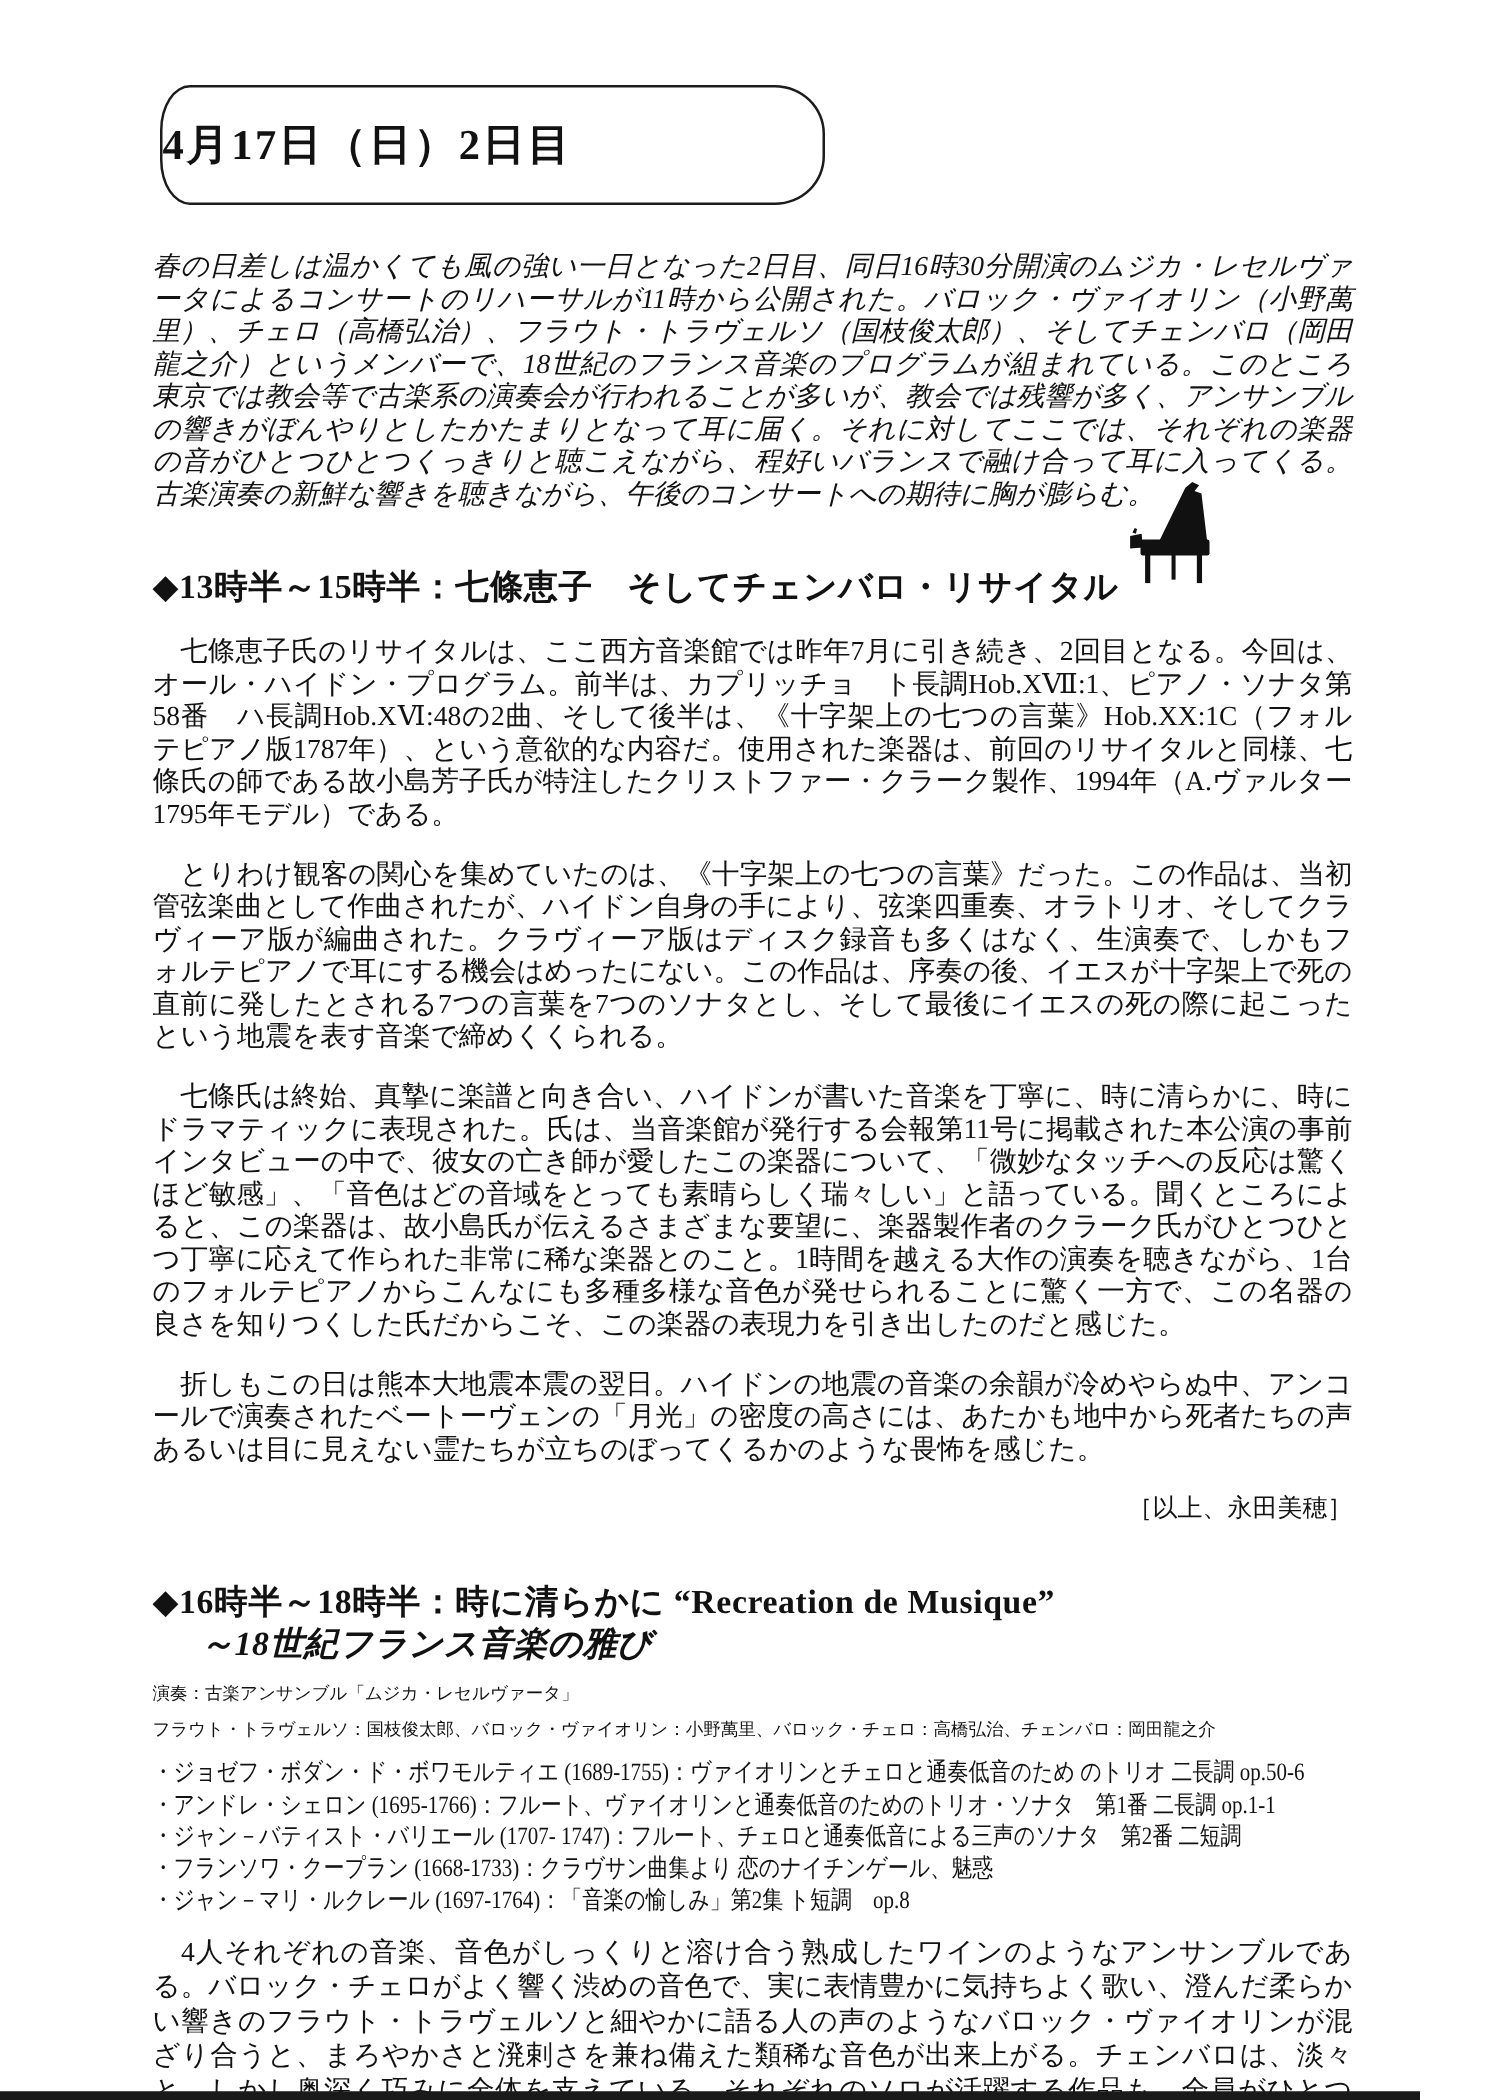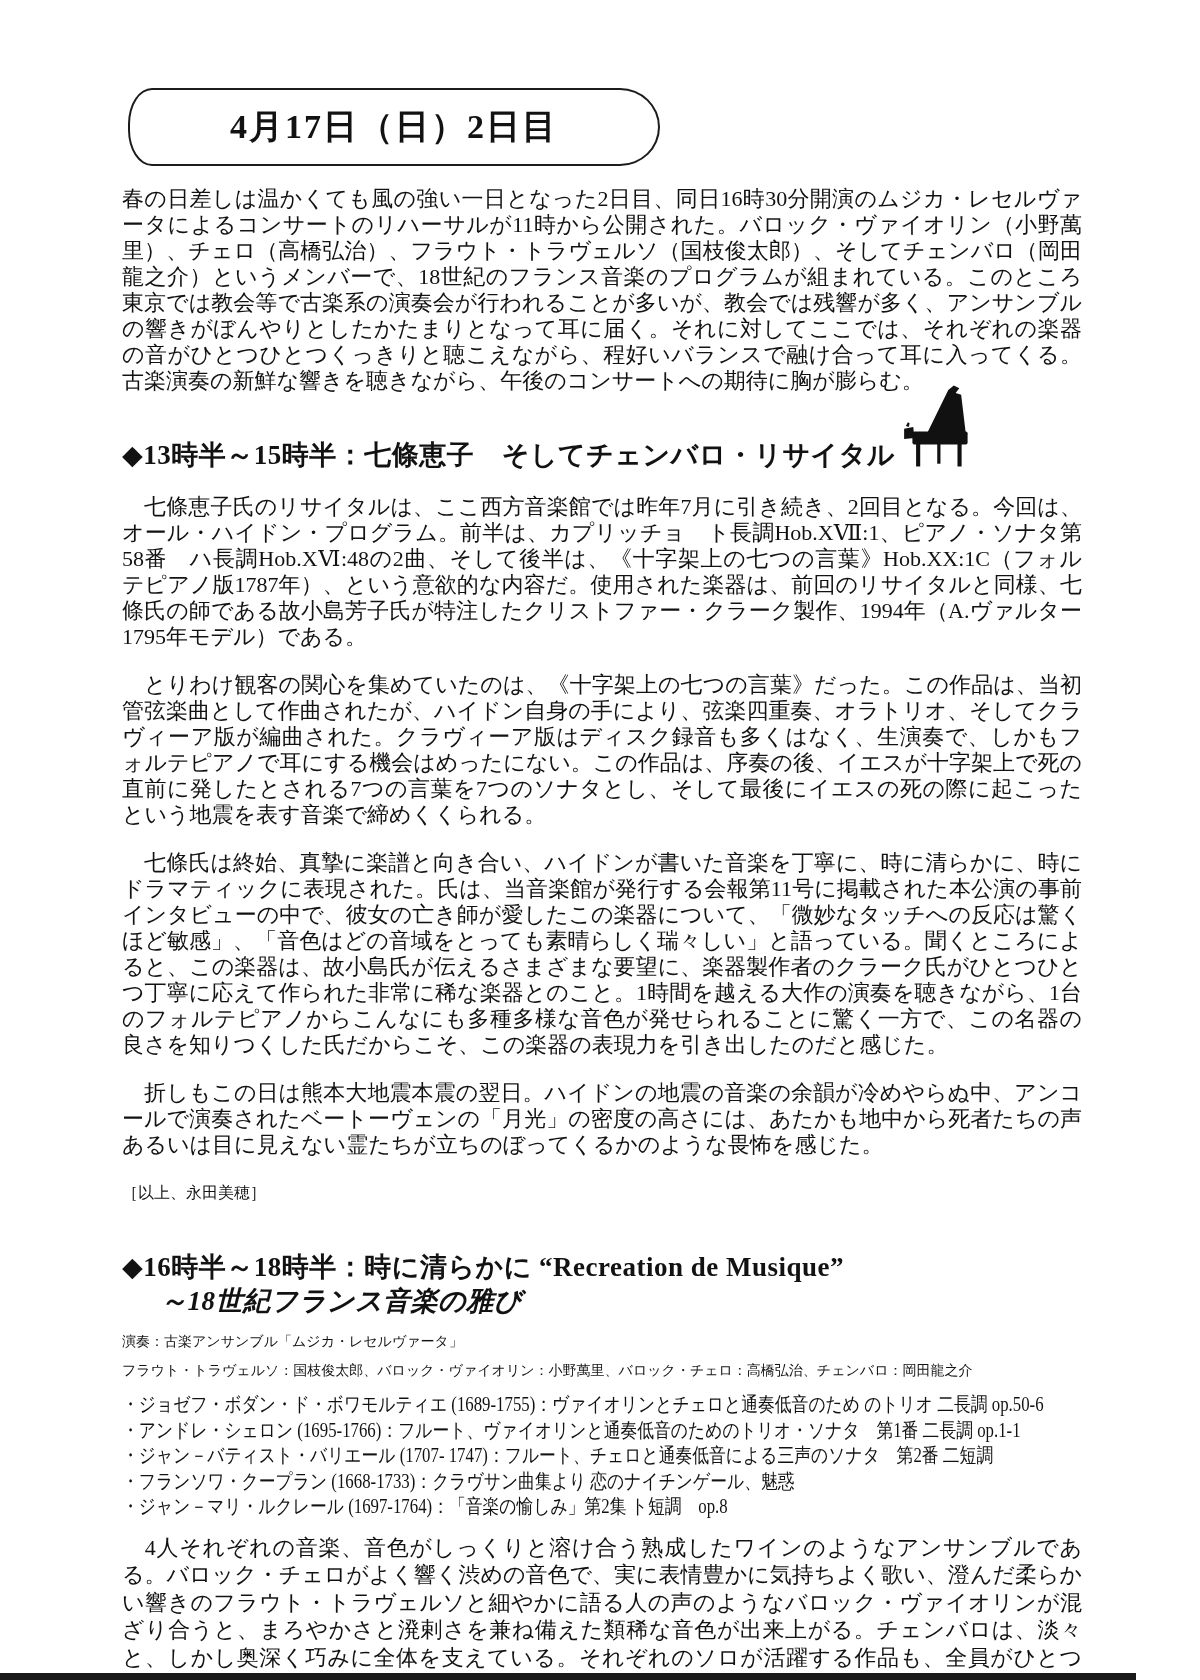--- a/index.html
+++ b/index.html
@@ -7,45 +7,45 @@
     position:relative;
     width:1200px;height:1680px;
     margin:0 auto;
     background:#ffffff;
     color:#121212;
     font-family:"Liberation Serif","DejaVu Serif",serif;
     overflow:hidden;
   }
   .header-box{
     box-sizing:border-box;
-    margin:88px 0 0 128px;
-    width:532px;height:78px;
+    margin:68px 0 0 128px;
+    width:532px;height:96px;
     border:2.5px solid #1c1c1c;
     border-radius:24px 40px 40px 24px / 36px 39px 39px 36px;
-    display:flex;align-items:center;justify-content:center;
+    display:flex;align-items:center;
   }
   .header-title{
     font-size:34px;font-weight:bold;letter-spacing:2px;
   }
   .content{margin-left:122px;width:960px;}
   .para{
     font-size:22px;line-height:26px;
     text-align:justify;
     text-align-last:left;
   }
-  .intro{margin-top:20px;}
+  .intro{margin-top:36px;font-style:italic;}
   .section-heading{
     font-size:27px;font-weight:bold;line-height:34px;
     letter-spacing:0.5px;
   }
   .heading1{margin-top:44px;}
   .heading2-line2{margin-left:38px;font-style:italic;}
   .s1-body{margin-top:8px;}
   .credit{
-    font-size:16px;line-height:26px;text-align:left;margin-top:8px;
+    font-size:20px;line-height:26px;text-align:right;margin-top:8px;
   }
   .heading2-block{margin-top:44px;}
   .ensemble-line,.performers-line{
     font-size:14px;line-height:27px;text-align:justify;text-align-last:left;
   }
   .ensemble-line{margin-top:10px;}
   .performers-line{margin-top:2px;}
   .program-list{margin-top:8px;}
   .program-item{
     font-size:20px;line-height:25.5px;

